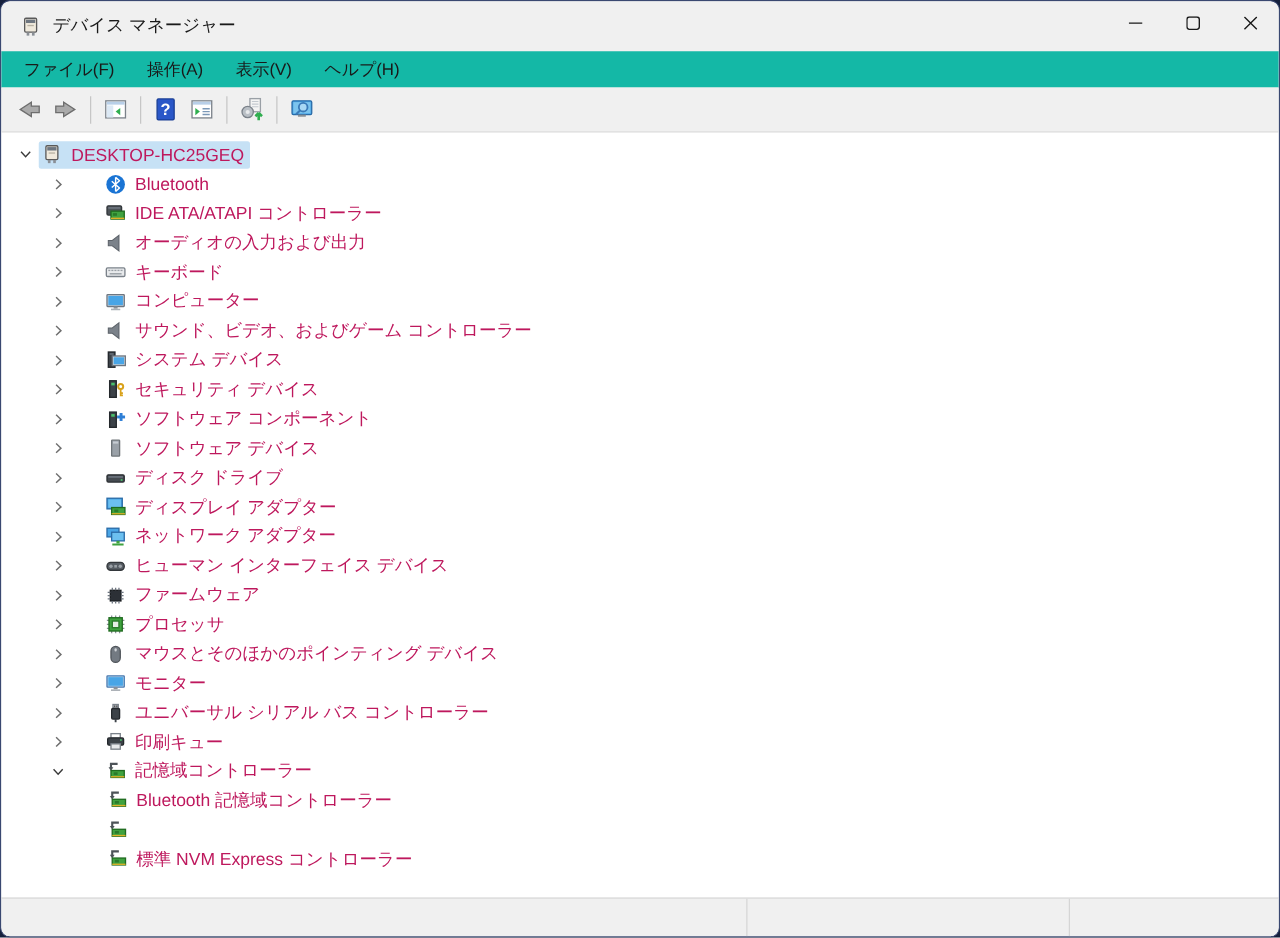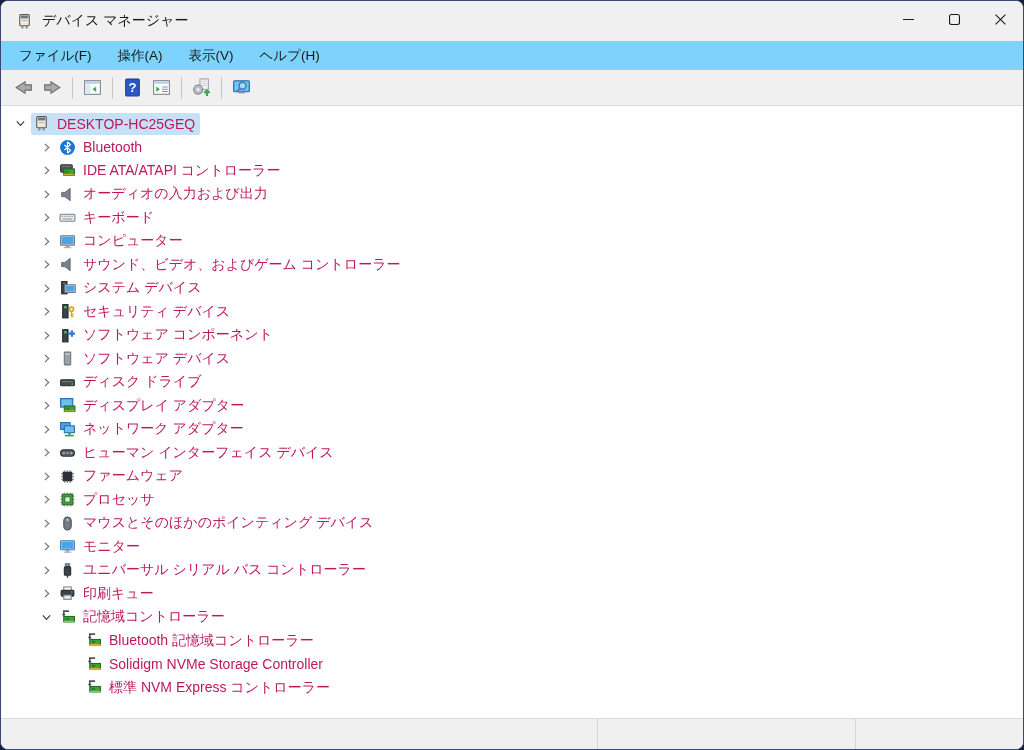--- a/index.html
+++ b/index.html
@@ -20,21 +20,21 @@
   }
   
   .titlebar { height:40px; flex:none; display:flex; align-items:center; background:#f0f0f0; }
   .app-icon { margin-left:15px; width:17px; height:17px; flex:none; }
   .app-icon svg { width:17px; height:17px; display:block; }
   .title { margin-left:9px; font-size:14px; color:#191919;text-align:center; }
   .controls { margin-left:auto; display:flex; height:100%; align-self:flex-start; }
   .ctrl { width:46px; height:38px; display:flex; align-items:center; justify-content:center; cursor:default; }
   .ctrl svg { width:11px; height:11px; }
   
-  .menubar { height:29px; flex:none; display:flex; align-items:center; padding-left:8px; background:#7dd3fc; }
+  .menubar { height:29px; flex:none; display:flex; align-items:center; padding-left:8px; background:#14b8a6; }
   .menu-item { padding:3px 10px; margin-right:6px; font-size:13.5px; color:#191919; border-radius:3px; }
   
   .toolbar { height:35px; flex:none; display:flex; align-items:center; padding-left:8px; background:#f0f0f0; }
   .tool-btn { width:29px; height:28px; display:flex; align-items:center; justify-content:center; border-radius:3px; }
   .tool-btn svg { width:21px; height:21px; display:block; }
   .tool-sep { width:1px; height:22px; background:#c6c6c6; margin:0 5px; }
   
   .content {
     flex:1; background:#ffffff;
     border-top:1px solid #d9d9d9;
@@ -42,21 +42,21 @@
     overflow:hidden;
   }
   .tree-row { height:23.5px; display:flex; align-items:center; font-size:14px; color:#be185d; white-space:nowrap; }
   .expander { width:22px; height:16px; flex:none; display:flex; align-items:center; justify-content:center; }
   .expander svg { width:13px; height:13px; display:block; }
   .row-content { display:flex; align-items:center; height:22px; padding:0 5px 0 2px; border-radius:2px; }
   .row-content.selected { background:#c6e1f5; }
   .tree-icon { width:17px; height:17px; margin-right:7px; flex:none; }
   .tree-icon svg { width:17px; height:17px; display:block; }
   .level0 { padding-left:8px; }
-  .level1 { padding-left:34px; }
+  .level1 { padding-left:34px;gap:25px; }
   .level2 { padding-left:60px; }
   
   .statusbar { height:31px; flex:none; background:#f0f0f0; border-top:1px solid #d9d9d9; display:flex; }
   .status-pane { height:100%; border-right:1px solid #d5d5d5; }
   .status-pane.p0 { width:597px; }
   .status-pane.p1 { width:258px; }
   .status-pane.p2 { flex:1; border-right:none; }
 </style>
 </head>
 <body>
@@ -588,21 +588,20 @@
         <span class="row-content">
           <span class="tree-icon">
             <svg viewBox="0 0 16 16">
               <path d="M9.5 2 h-5 v3" stroke="#4d5358" stroke-width="1.6" fill="none"></path>
               <path d="M2.7 4.6 L4.5 7.4 L6.3 4.6 z" fill="#4d5358"></path>
               <rect x="4.5" y="7" width="10" height="5.2" fill="#3fa23f" stroke="#1f6b1f"></rect>
               <rect x="4.5" y="11.2" width="10" height="1" fill="#e0b126"></rect>
               <rect x="6.5" y="8.3" width="3" height="2" fill="#2a7a2a"></rect>
             </svg>
           </span>
-          <span class="tree-label">Solidigm NVMe Storage Controller</span>
         </span>
       </div>
       <div class="tree-row level2">
         <span class="expander"></span>
         <span class="row-content">
           <span class="tree-icon">
             <svg viewBox="0 0 16 16">
               <path d="M9.5 2 h-5 v3" stroke="#4d5358" stroke-width="1.6" fill="none"></path>
               <path d="M2.7 4.6 L4.5 7.4 L6.3 4.6 z" fill="#4d5358"></path>
               <rect x="4.5" y="7" width="10" height="5.2" fill="#3fa23f" stroke="#1f6b1f"></rect>

